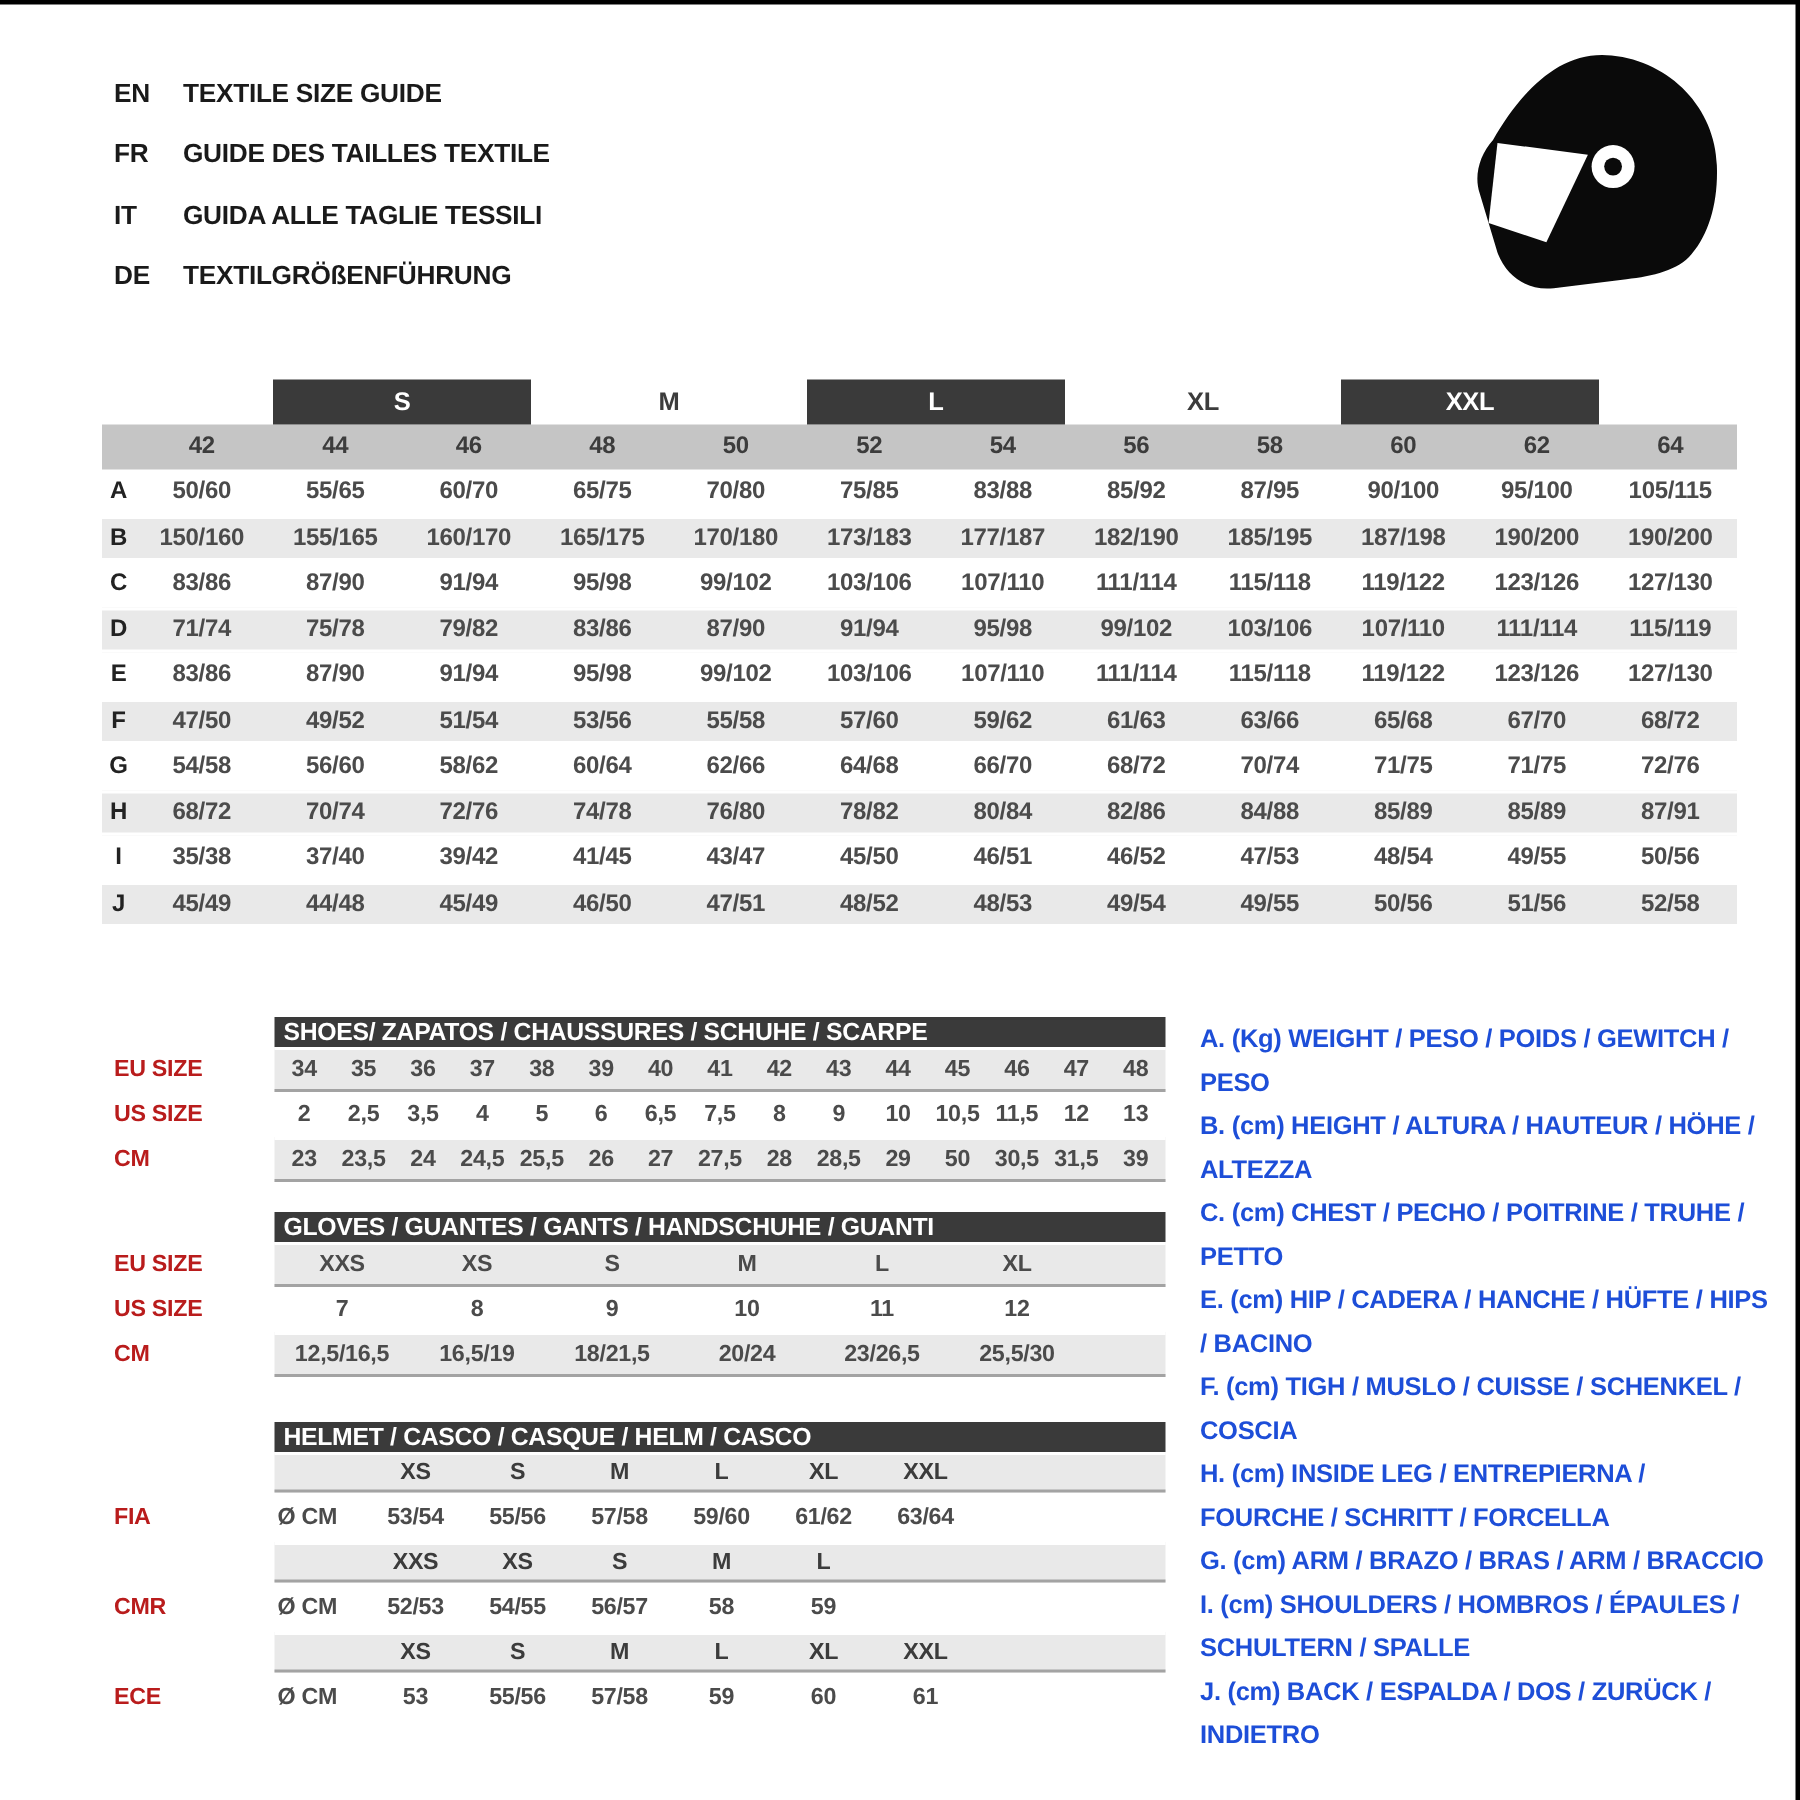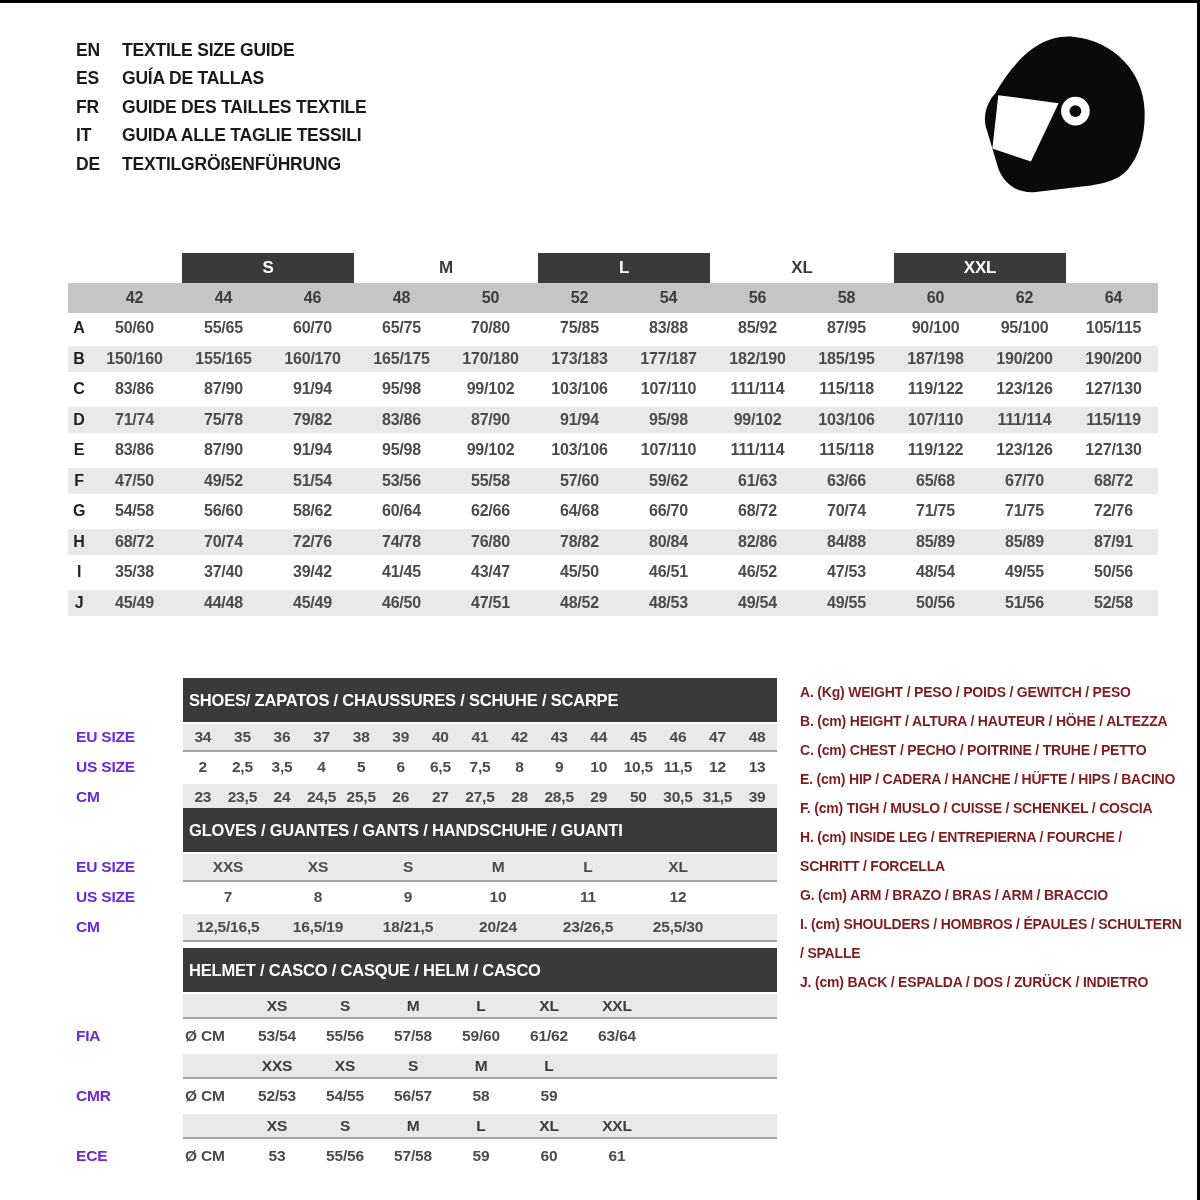--- a/index.html
+++ b/index.html
@@ -10,21 +10,21 @@
     --val:#4b4b4b;
   }
   html,body{margin:0;padding:0;background:#fff;}
   .page{position:relative;width:1200px;height:1200px;background:#fff;overflow:hidden;
         font-family:"Liberation Sans","DejaVu Sans",sans-serif;font-weight:700;letter-spacing:-0.2px;}
   .frame-top{position:absolute;top:0;left:0;width:1200px;height:3px;background:#000;}
   .frame-right{position:absolute;top:0;right:0;width:3px;height:1200px;background:#000;}
 
   
   .lang-block{position:absolute;left:76px;top:36px;color:var(--txt);}
-  .lang-row{display:flex;height:28.5px;align-items:center;font-size:17.5px;}
+  .lang-row{display:flex;height:28.5px;align-items:center;font-size:17.5px;margin-top:12px;}
   .lang-code{width:46px;}
   
   .helmet-svg{position:absolute;left:977px;top:33px;}
 
   
   .main{position:absolute;left:68px;top:253px;width:1090px;}
   .m-row{display:flex;height:30.5px;align-items:center;box-sizing:border-box;}
   .m-row.hdr,.m-row.num-row{height:30px;}
   .hsp1{width:111px;}
   .hsp2{width:89px;}
@@ -38,53 +38,49 @@
   .m-cell.num{color:#3c3c3c;}
   .stripe{background:var(--stripe);border-top:2px solid #fff;border-bottom:2px solid #fff;}
 
   
   .sub{position:absolute;left:68px;width:712px;}
   .sub.shoes{top:676px;}
   .sub.gloves{top:806px;}
   .sub.helmet{top:946px;}
   .title-row{display:flex;}
   .gutter{width:115px;}
-  .tbar{width:594px;height:44px;background:var(--dark);color:#fff;display:flex;align-items:center;
+  .tbar{width:594px;height:20px;background:var(--dark);color:#fff;display:flex;align-items:center;
         padding-left:6px;font-size:16.5px;box-sizing:border-box;margin-top:2px;}
   .s-row{display:flex;height:30px;align-items:stretch;}
-  .s-label{width:115px;display:flex;align-items:center;padding-left:8px;font-size:15.5px;color:#6d28d9;box-sizing:border-box;}
+  .s-label{width:115px;display:flex;align-items:center;padding-left:8px;font-size:15.5px;color:#b91c1c;box-sizing:border-box;}
   .s-strip{width:594px;display:flex;align-items:center;box-sizing:border-box;}
   .s-strip.gray{background:var(--stripe);border-top:2px solid #fff;border-bottom:2px solid #a3a3a3;}
   .s-cell{text-align:center;font-size:15.5px;color:var(--val);}
   .shoes .s-cell{width:39.6px;}
   .gloves .s-cell{width:90px;}
   .helmet .h-unit{width:58px;text-align:left;padding-left:2px;color:var(--val);font-size:15.5px;}
   .helmet .h-cell{width:68px;text-align:center;font-size:15.5px;color:var(--val);}
   .helmet .s-row.hdr-sizes{height:27px;}
   .helmet .s-row.vals{height:33px;}
   .helmet .h-cell.hdr{color:#3c3c3c;}
 
   
-  .legend{position:absolute;left:800px;top:678px;width:382px;font-size:14px;line-height:29px;color:#7f1d1d;}
+  .legend{position:absolute;left:800px;top:678px;width:382px;font-size:17px;line-height:29px;color:#1d4ed8;}
 </style>
 </head>
 <body>
 
 <div class="page">
   <div class="frame-top"></div>
   <div class="frame-right"></div>
 
   <div class="lang-block">
     <div class="lang-row">
       <span class="lang-code">EN</span>
       <span class="lang-title">TEXTILE SIZE GUIDE</span>
-    </div>
-    <div class="lang-row">
-      <span class="lang-code">ES</span>
-      <span class="lang-title">GUÍA DE TALLAS</span>
     </div>
     <div class="lang-row">
       <span class="lang-code">FR</span>
       <span class="lang-title">GUIDE DES TAILLES TEXTILE</span>
     </div>
     <div class="lang-row">
       <span class="lang-code">IT</span>
       <span class="lang-title">GUIDA ALLE TAGLIE TESSILI</span>
     </div>
     <div class="lang-row">

